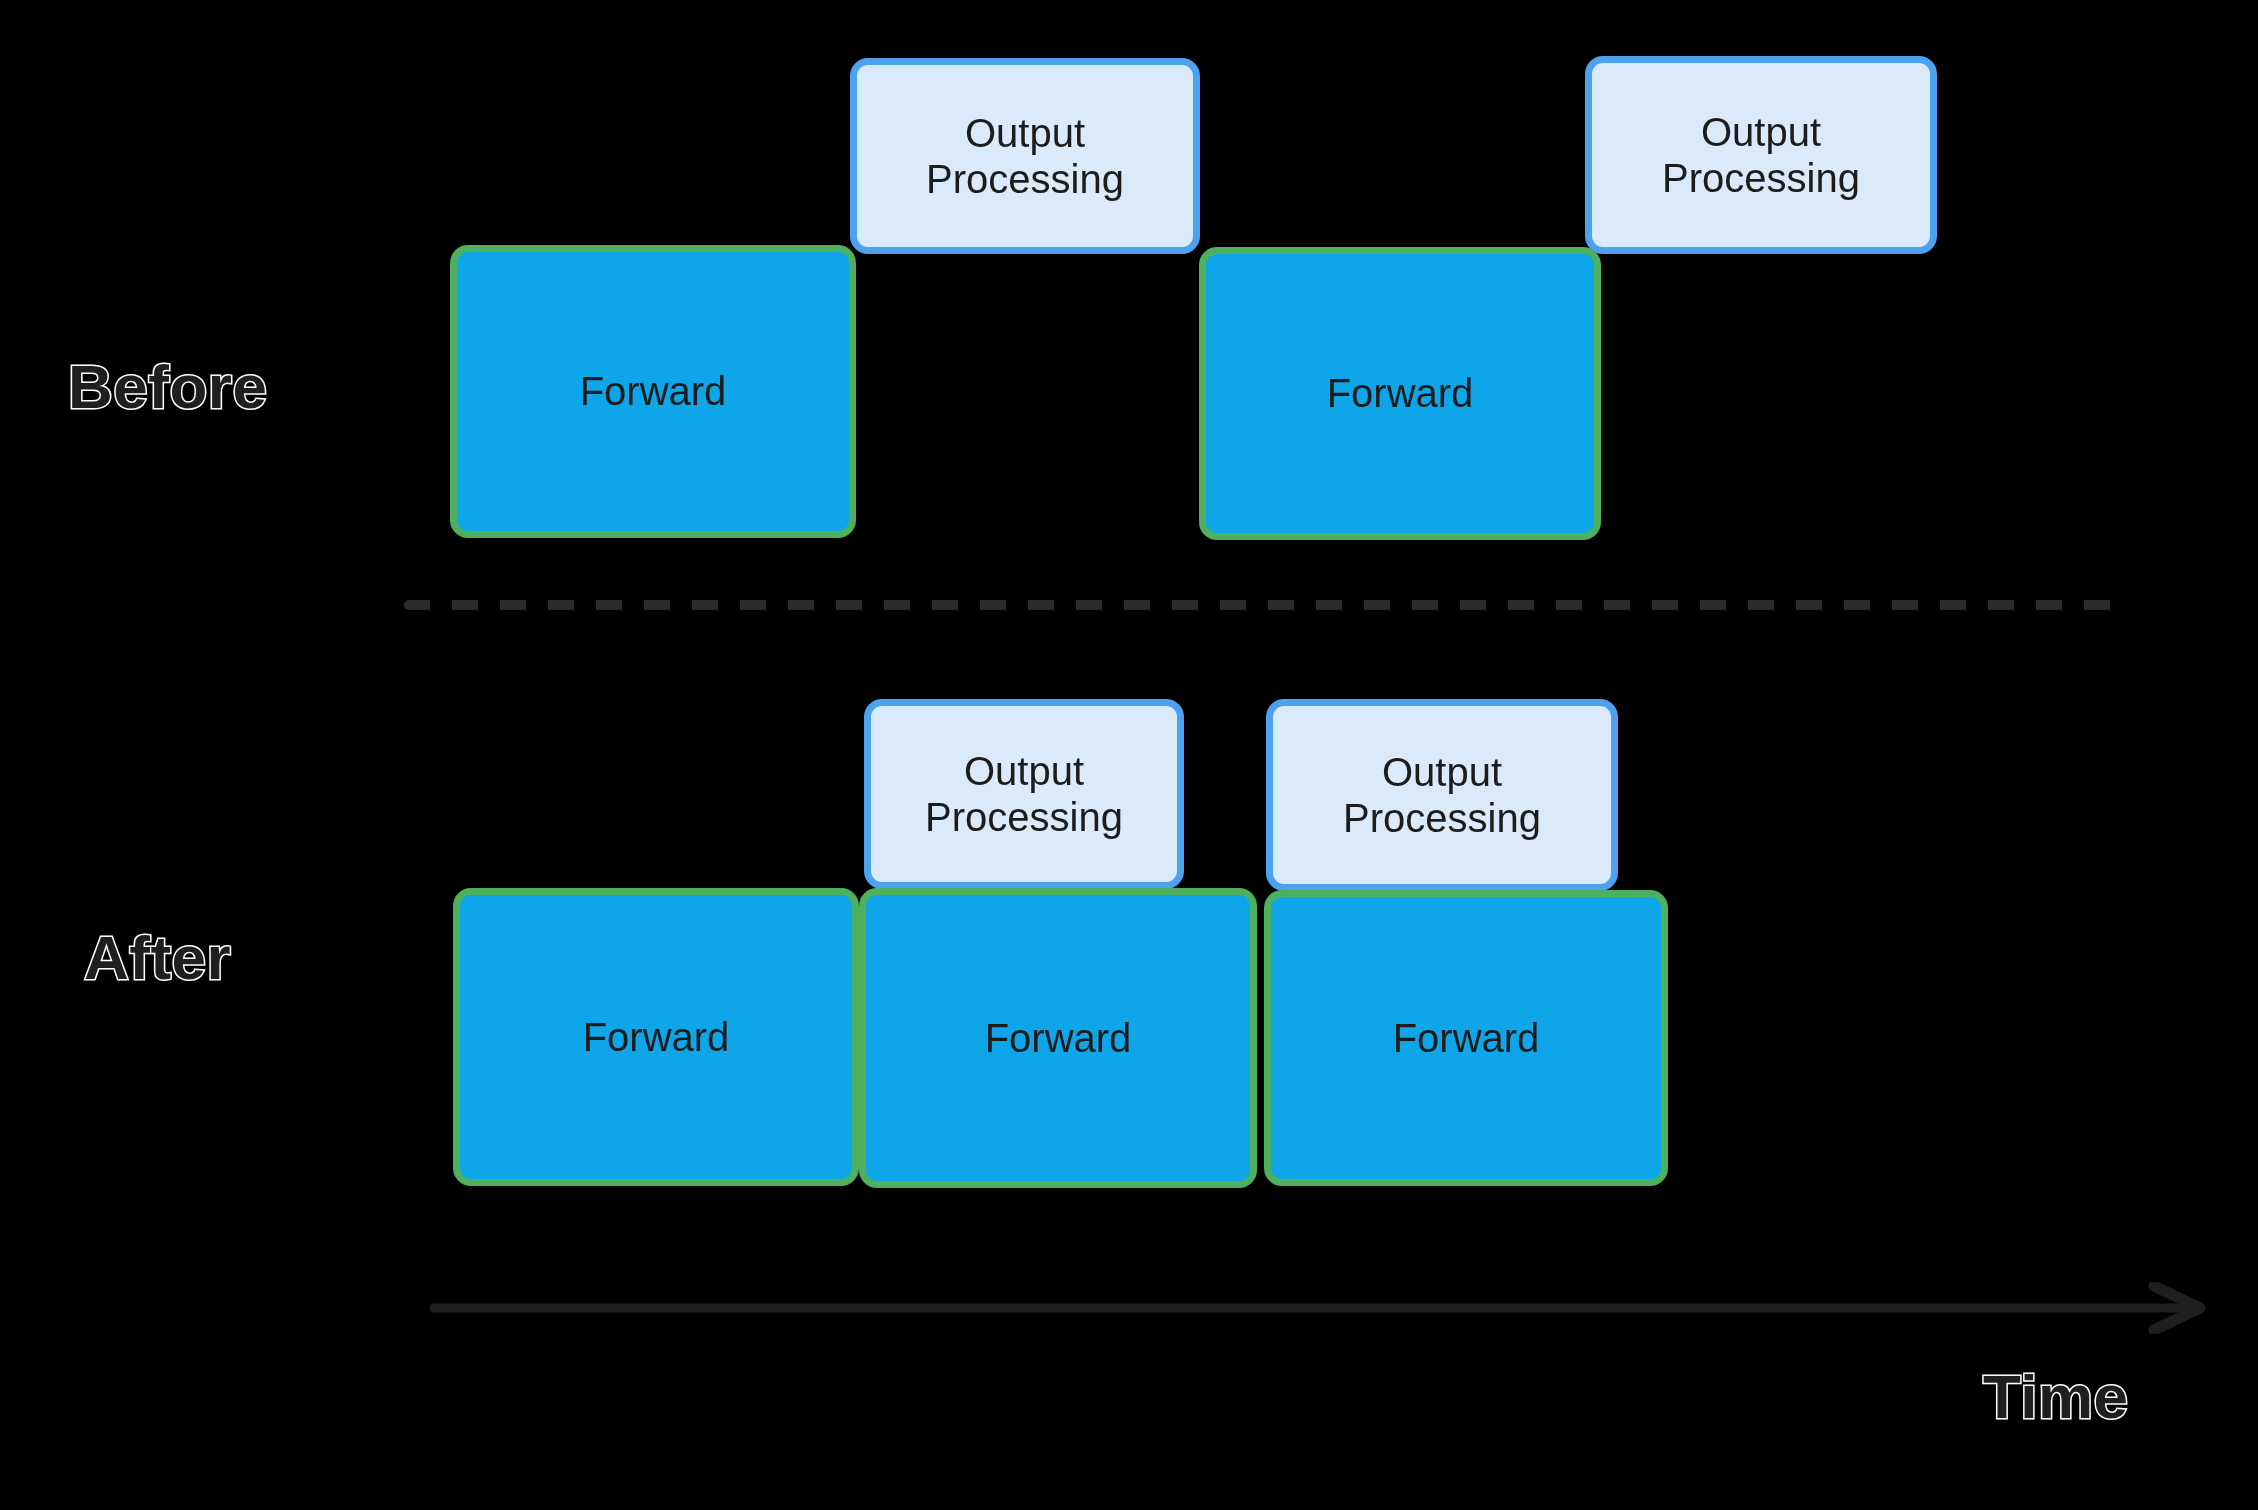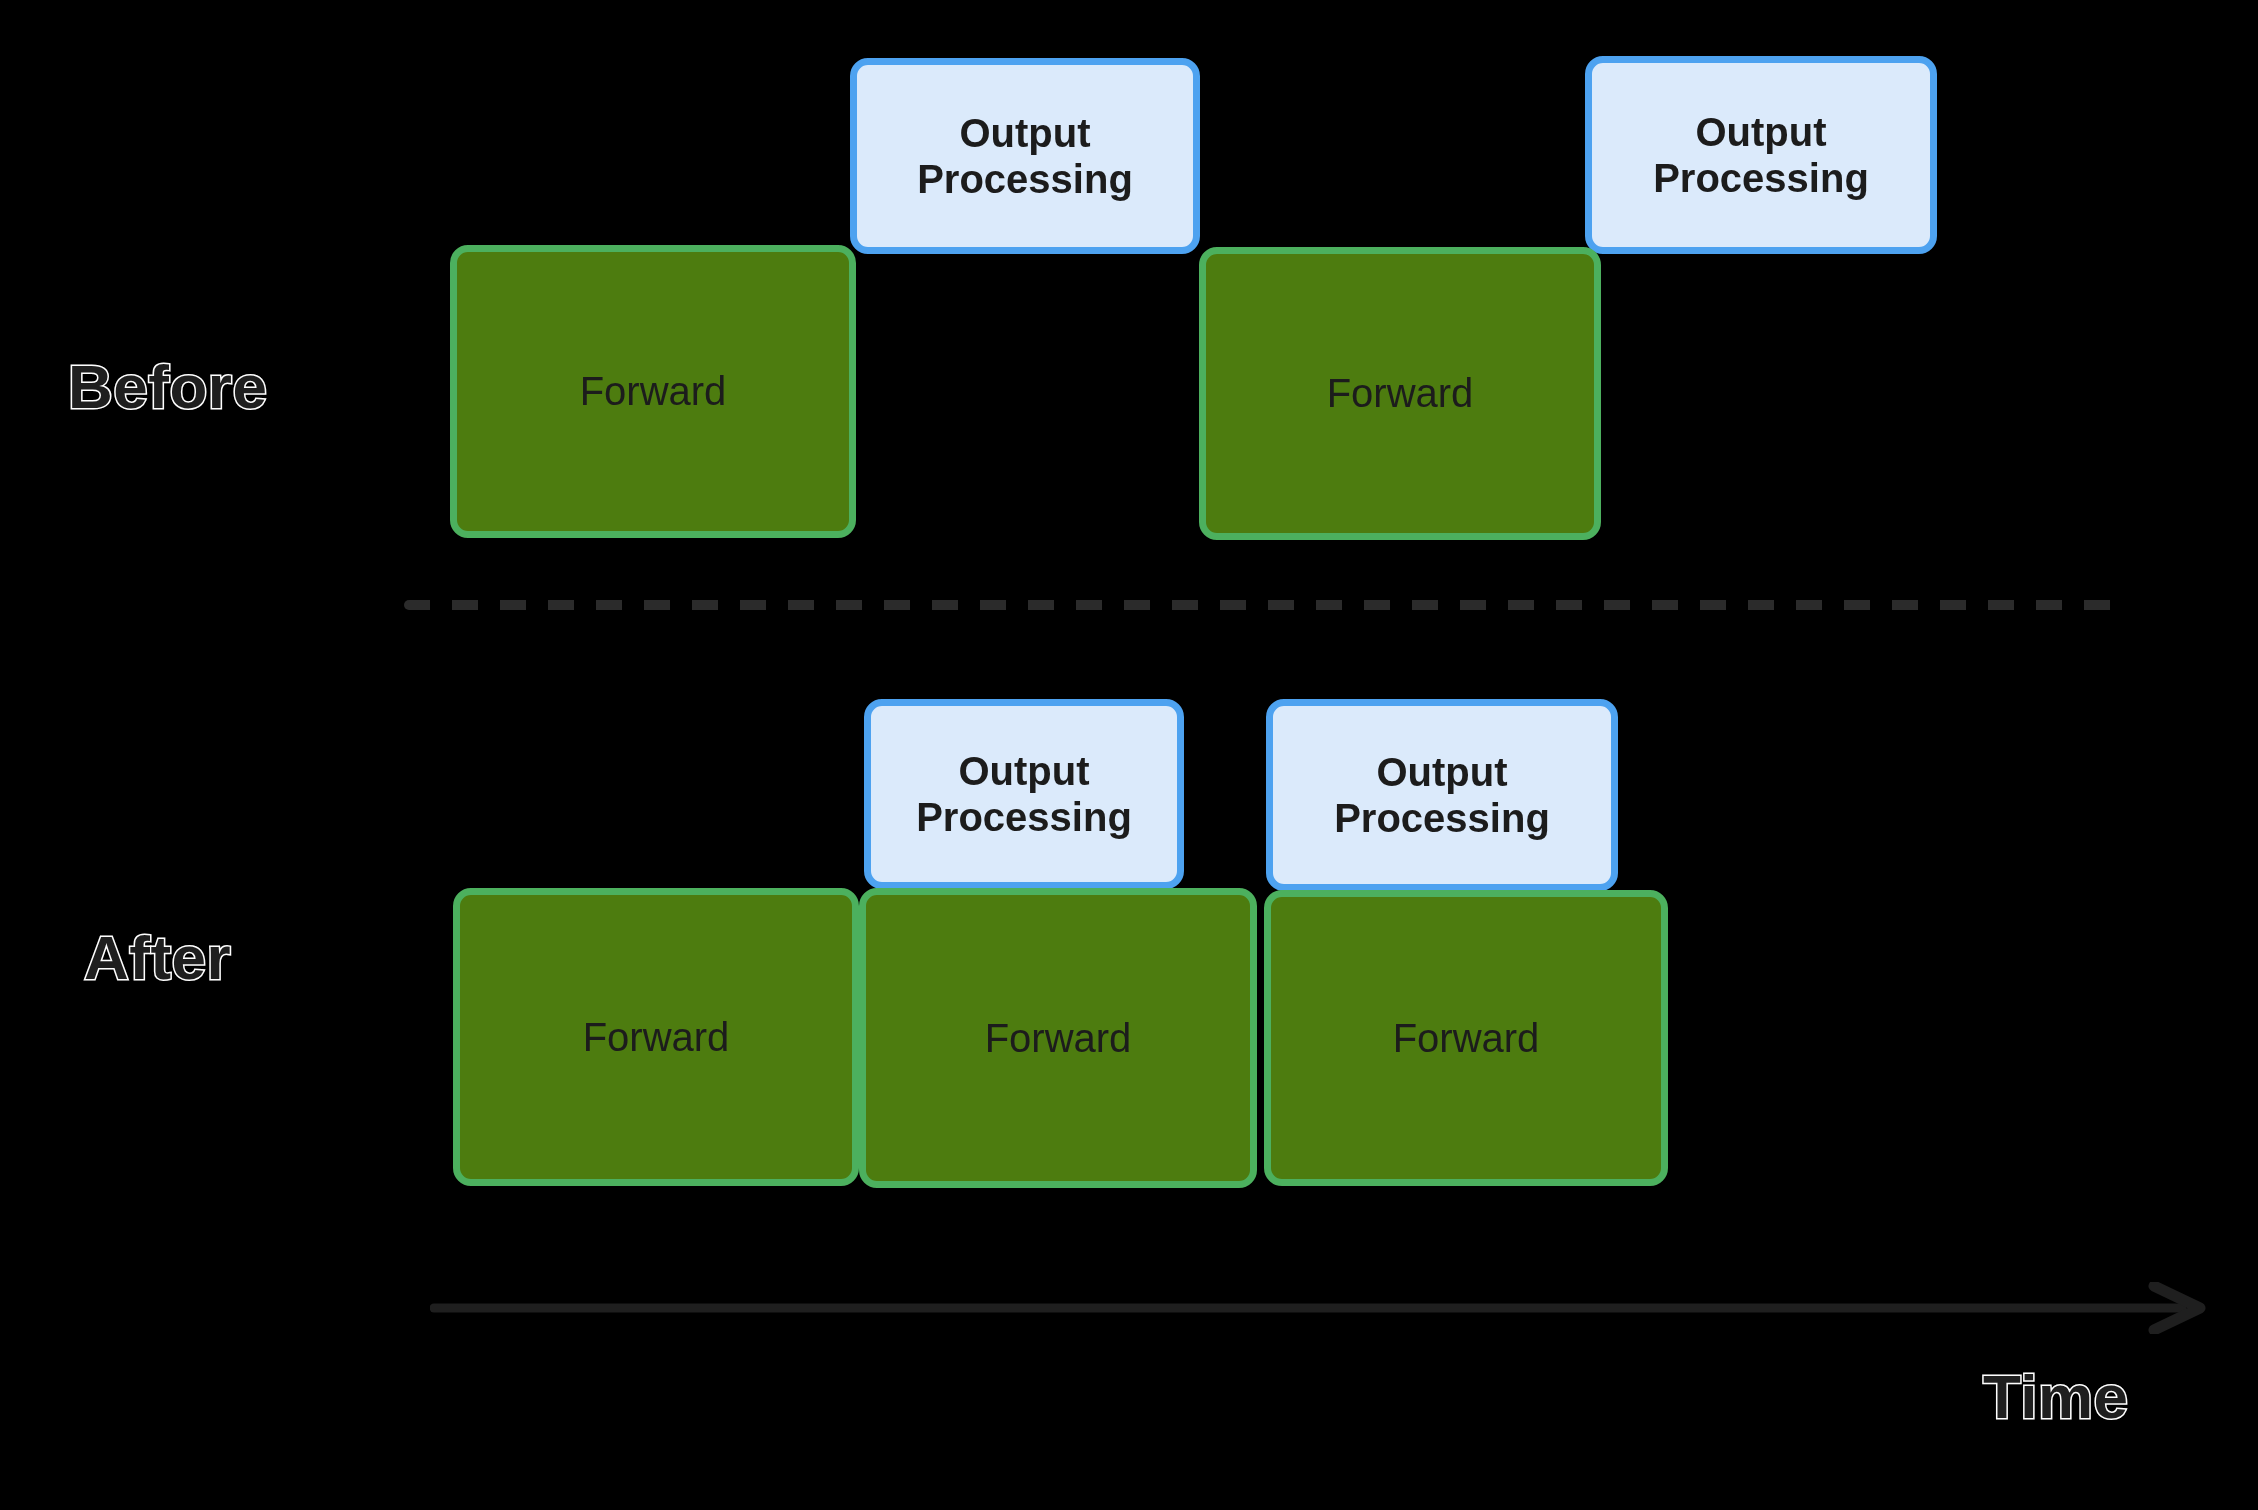--- a/index.html
+++ b/index.html
@@ -37,32 +37,32 @@
   .box {
     position: absolute;
     box-sizing: border-box;
     display: flex;
     align-items: center;
     justify-content: center;
     text-align: center;
     border-radius: 18px;
   }
   .box-green {
-    background: #4d7c0f;
+    background: #0ea5e9;
     border: 7px solid #4cb05e;
     color: #1c1c1c;
     font-size: 40px;
     font-weight: 400;
   }
   .box-blue {
     background: #dbeafb;
     border: 7px solid #4da2f0;
     color: #1c1c1c;
     font-size: 40px;
-    font-weight: 700;
+    font-weight: 400;
     line-height: 1.15;
   }
   .box span { display: block; }
 
   
   #before-blue-1  { left: 850px;  top: 58px;  width: 350px; height: 196px; z-index: 3; }
   #before-blue-2  { left: 1585px; top: 56px;  width: 352px; height: 198px; z-index: 3; }
   #before-green-1 { left: 450px;  top: 245px; width: 406px; height: 293px; z-index: 4; }
   #before-green-2 { left: 1199px; top: 247px; width: 402px; height: 293px; z-index: 4; }
 

